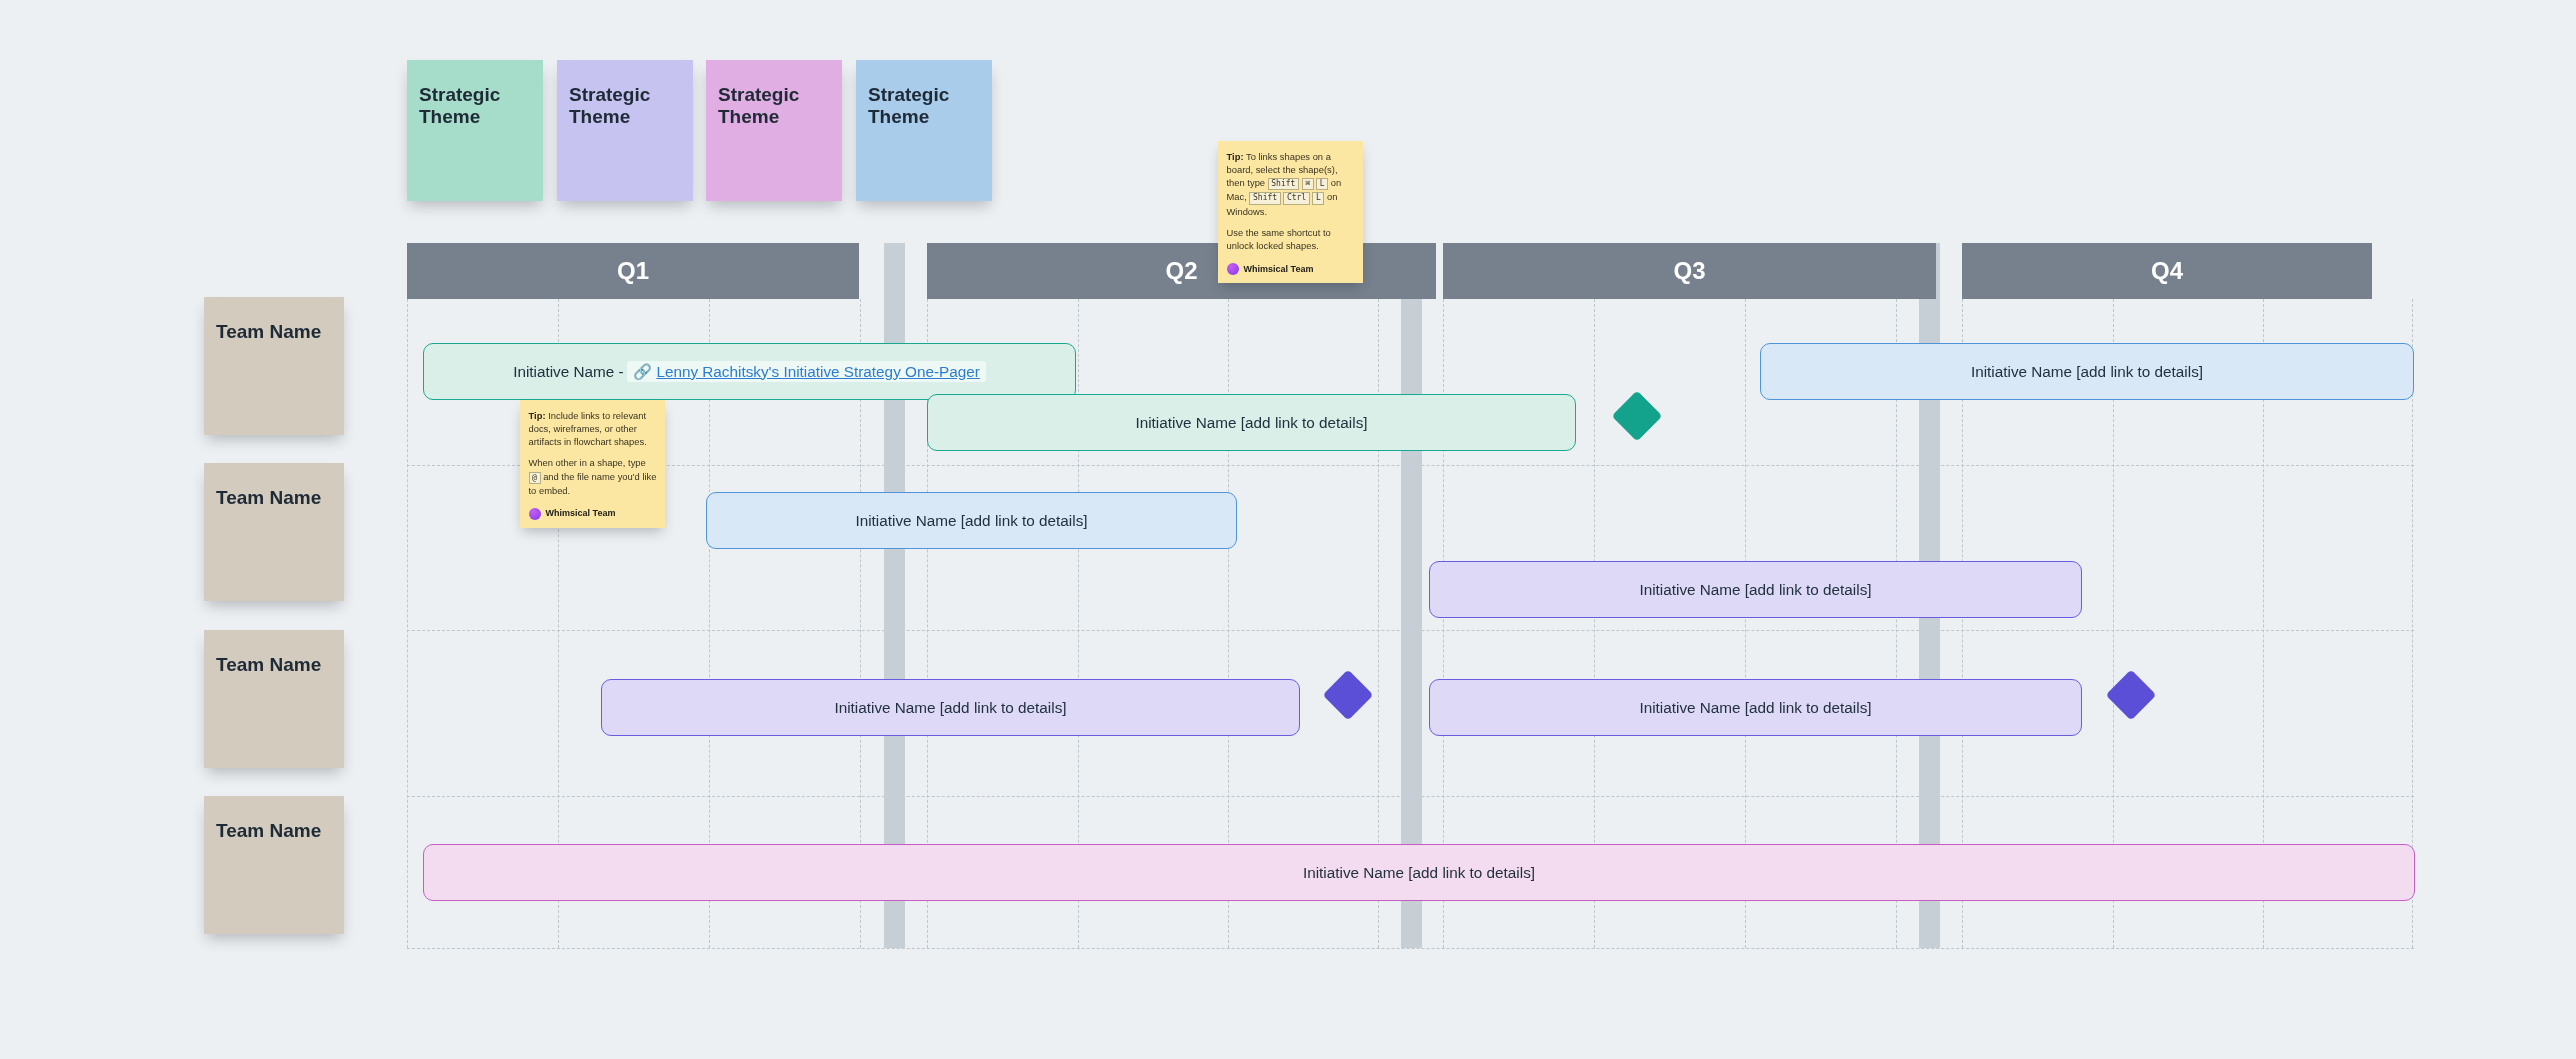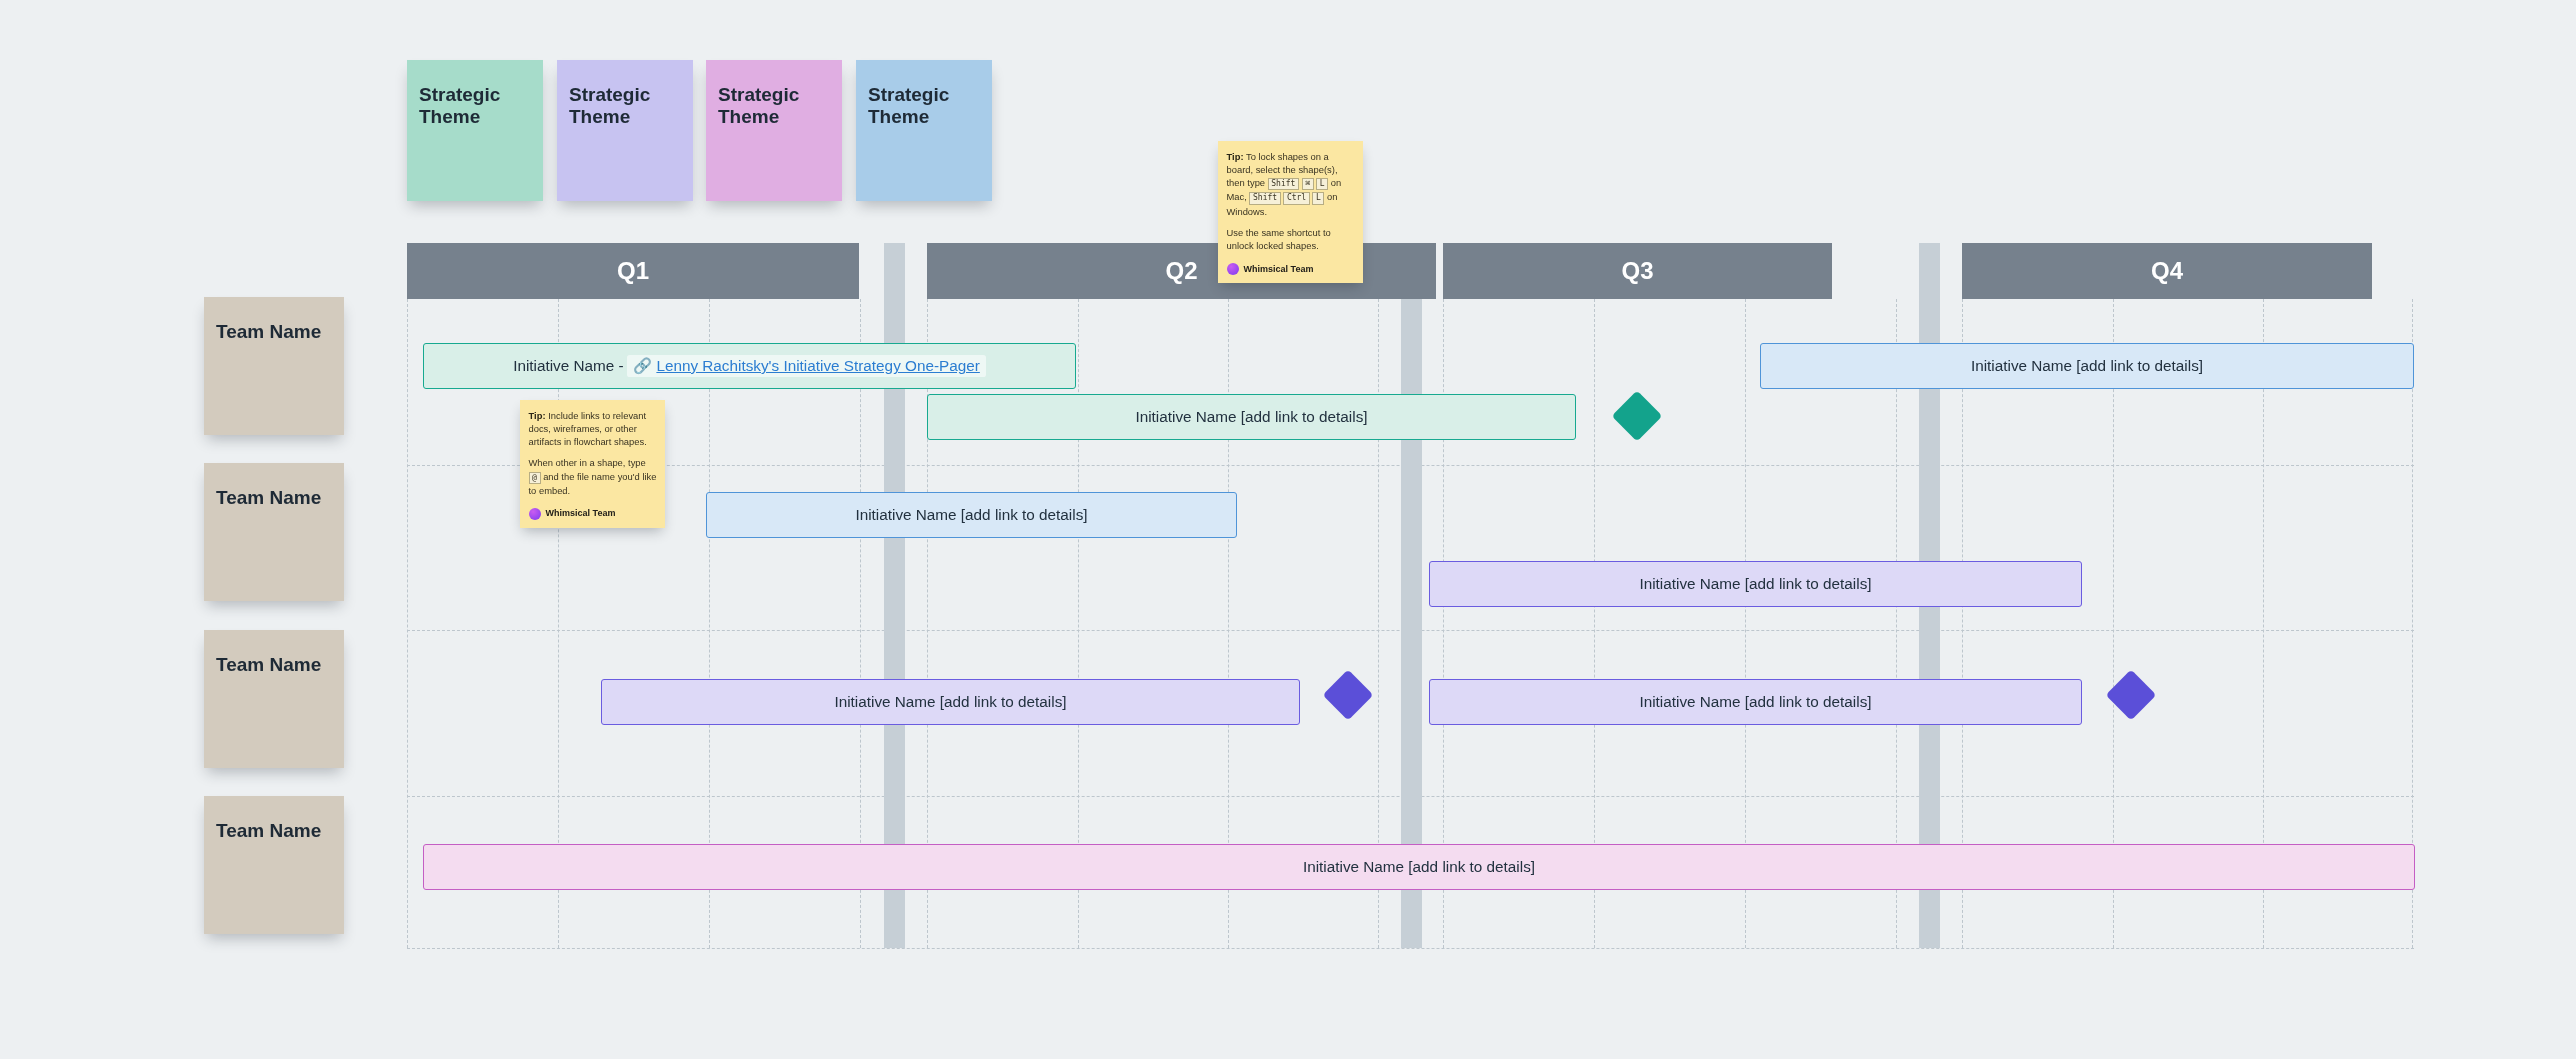--- a/index.html
+++ b/index.html
@@ -38,25 +38,25 @@
   }
   .separator { position:absolute; width:21px; background:#c6cfd6; }
 
   
   .vline { position:absolute; width:0; border-left:1.7px dashed #bdc6cd; }
   .hline { position:absolute; height:0; border-top:1.7px dashed #bdc6cd; }
 
   
   .bar {
     position:absolute;
-    height:46px;
+    height:57px;
     display:flex; align-items:center; justify-content:center;
     font-size:15.3px;
     color:#22313f;
-    border-radius:3px;
+    border-radius:10px;
     white-space:nowrap;
   }
   .bar.teal   { background:#d9efe8; border:1.7px solid #17a990; }
   .bar.blue   { background:#d8e8f7; border:1.7px solid #4f94d8; }
   .bar.purple { background:#ddd9f7; border:1.7px solid #6a5ce0; }
   .bar.pink   { background:#f4dcf0; border:1.7px solid #c45ec4; }
 
   .linkchip {
     display:inline-flex; align-items:center; gap:4.3px;
     background:rgba(255,255,255,0.55);
@@ -138,21 +138,21 @@
   <div class="separator" style="left:884px;top:243px;height:705px;"></div>
   <div class="separator" style="left:1401px;top:243px;height:705px;"></div>
   <div class="separator" style="left:1919px;top:243px;height:705px;"></div>
 
   <div class="qheader" style="left:407px;top:243px;width:452px;">
     <span>Q1</span>
   </div>
   <div class="qheader" style="left:927px;top:243px;width:509px;">
     <span>Q2</span>
   </div>
-  <div class="qheader" style="left:1443px;top:243px;width:389px;">
+  <div class="qheader" style="left:1443px;top:243px;width:493px;">
     <span>Q3</span>
   </div>
   <div class="qheader" style="left:1962px;top:243px;width:410px;">
     <span>Q4</span>
   </div>
 
   <div class="sticky theme-teal" style="left:407px;top:60px;width:136px;height:141px;">
     <span>Strategic Theme</span>
   </div>
   <div class="sticky theme-lavender" style="left:557px;top:60px;width:136px;height:141px;">
@@ -209,21 +209,21 @@
     <span>Initiative Name [add link to details]</span>
   </div>
   <div class="diamond m-purple" style="left:2113px;top:677px;"></div>
 
   <div class="bar pink" style="left:423px;top:844px;width:1992px;">
     <span>Initiative Name [add link to details]</span>
   </div>
 
   <div class="tip" style="left:1218px;top:141px;min-height:122px;">
     <p><b>Tip:</b>
-      <span>To lock shapes on a board, select the shape(s), then type</span>
+      <span>To links shapes on a board, select the shape(s), then type</span>
       <span class="kbd">Shift</span>
       <span class="kbd">⌘</span>
       <span class="kbd">L</span>
       <span>on Mac,</span>
       <span class="kbd">Shift</span>
       <span class="kbd">Ctrl</span>
       <span class="kbd">L</span>
       <span>on Windows.</span>
     </p>
     <p>Use the same shortcut to unlock locked shapes.</p>

